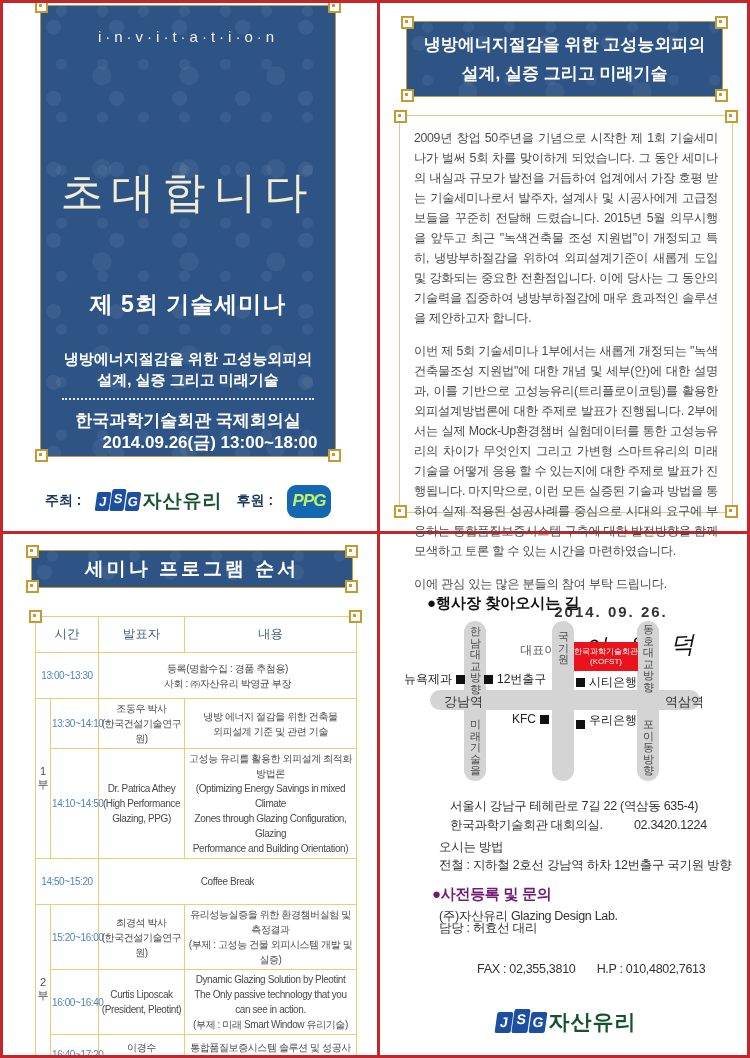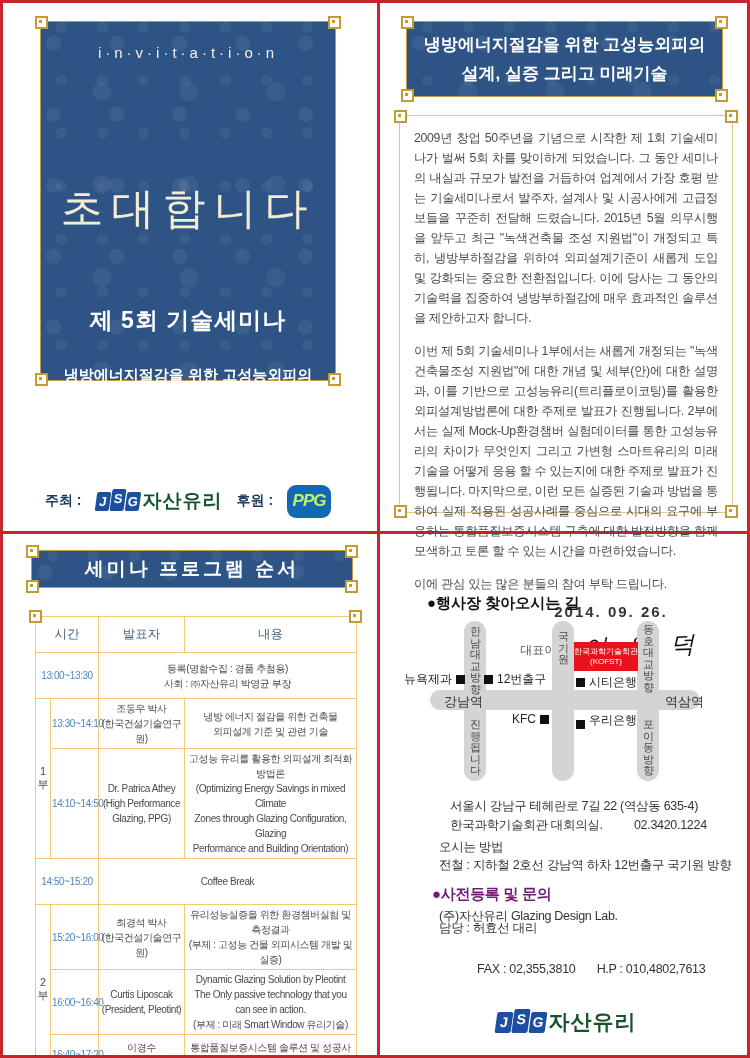--- a/index.html
+++ b/index.html
@@ -15,21 +15,21 @@
   .orn.tl{left:-6px;top:-6px}.orn.tr{right:-6px;top:-6px}
   .orn.bl{left:-6px;bottom:-6px}.orn.br{right:-6px;bottom:-6px}
   
   .bluepanel{background-color:#2e5486;border:1px solid #bf9b43;box-sizing:border-box;
     background-image:
       radial-gradient(circle at 20% 30%, rgba(255,255,255,.06) 0 7px, rgba(255,255,255,0) 8px),
       radial-gradient(circle at 70% 75%, rgba(255,255,255,.05) 0 9px, rgba(255,255,255,0) 10px),
       radial-gradient(circle at 50% 10%, rgba(255,255,255,.05) 0 5px, rgba(255,255,255,0) 6px);
     background-size:63px 71px,87px 93px,41px 53px;}
   
-  .card{left:37px;top:18px;width:296px;height:360px;}
+  .card{left:37px;top:2px;width:296px;height:452px;}
   .card .eyebrow{position:absolute;top:22px;width:100%;text-align:center;color:#f2f2f2;
       font-size:15px;letter-spacing:4px;}
   .card .bigtitle{position:absolute;top:158px;width:100%;text-align:center;color:#f3ecd4;
       font-family:"Liberation Serif",serif;font-size:43px;letter-spacing:8px;}
   .card .semno{position:absolute;top:283px;width:100%;text-align:center;color:#fff;
       font-size:23px;font-weight:bold;letter-spacing:1px;}
   .card .sub{position:absolute;top:342px;width:100%;text-align:center;color:#fff;
       font-size:15px;font-weight:bold;line-height:21px;}
   .card .dots{position:absolute;top:392px;left:7%;width:86%;border-top:2px dotted rgba(255,255,255,.85);}
   .card .venue{position:absolute;top:403px;width:100%;text-align:center;color:#fff;
@@ -259,21 +259,21 @@
 
     <div>
       <div class="road" style="left:82px;top:85px;width:22px;height:160px;"></div>
       <div class="road" style="left:170px;top:85px;width:22px;height:160px;"></div>
       <div class="road" style="left:255px;top:85px;width:22px;height:160px;"></div>
       <div class="road" style="left:48px;top:154px;width:270px;height:20px;border-radius:10px;"></div>
 
       <div class="vlabel" style="left:87px;top:90px;">한남대교방향</div>
       <div class="vlabel" style="left:175px;top:95px;">국기원</div>
       <div class="vlabel" style="left:260px;top:88px;">동호대교방향</div>
-      <div class="vlabel" style="left:87px;top:183px;">진행됩니다</div>
+      <div class="vlabel" style="left:87px;top:183px;">미래기술을</div>
       <div class="vlabel" style="left:260px;top:183px;">포이동방향</div>
 
       <div class="station" style="left:62px;top:157px;">강남역</div>
       <div class="station" style="left:283px;top:157px;">역삼역</div>
 
       <div class="vbox">
         <span>한국과학기술회관</span>
         <span>(KOFST)</span>
       </div>
 

